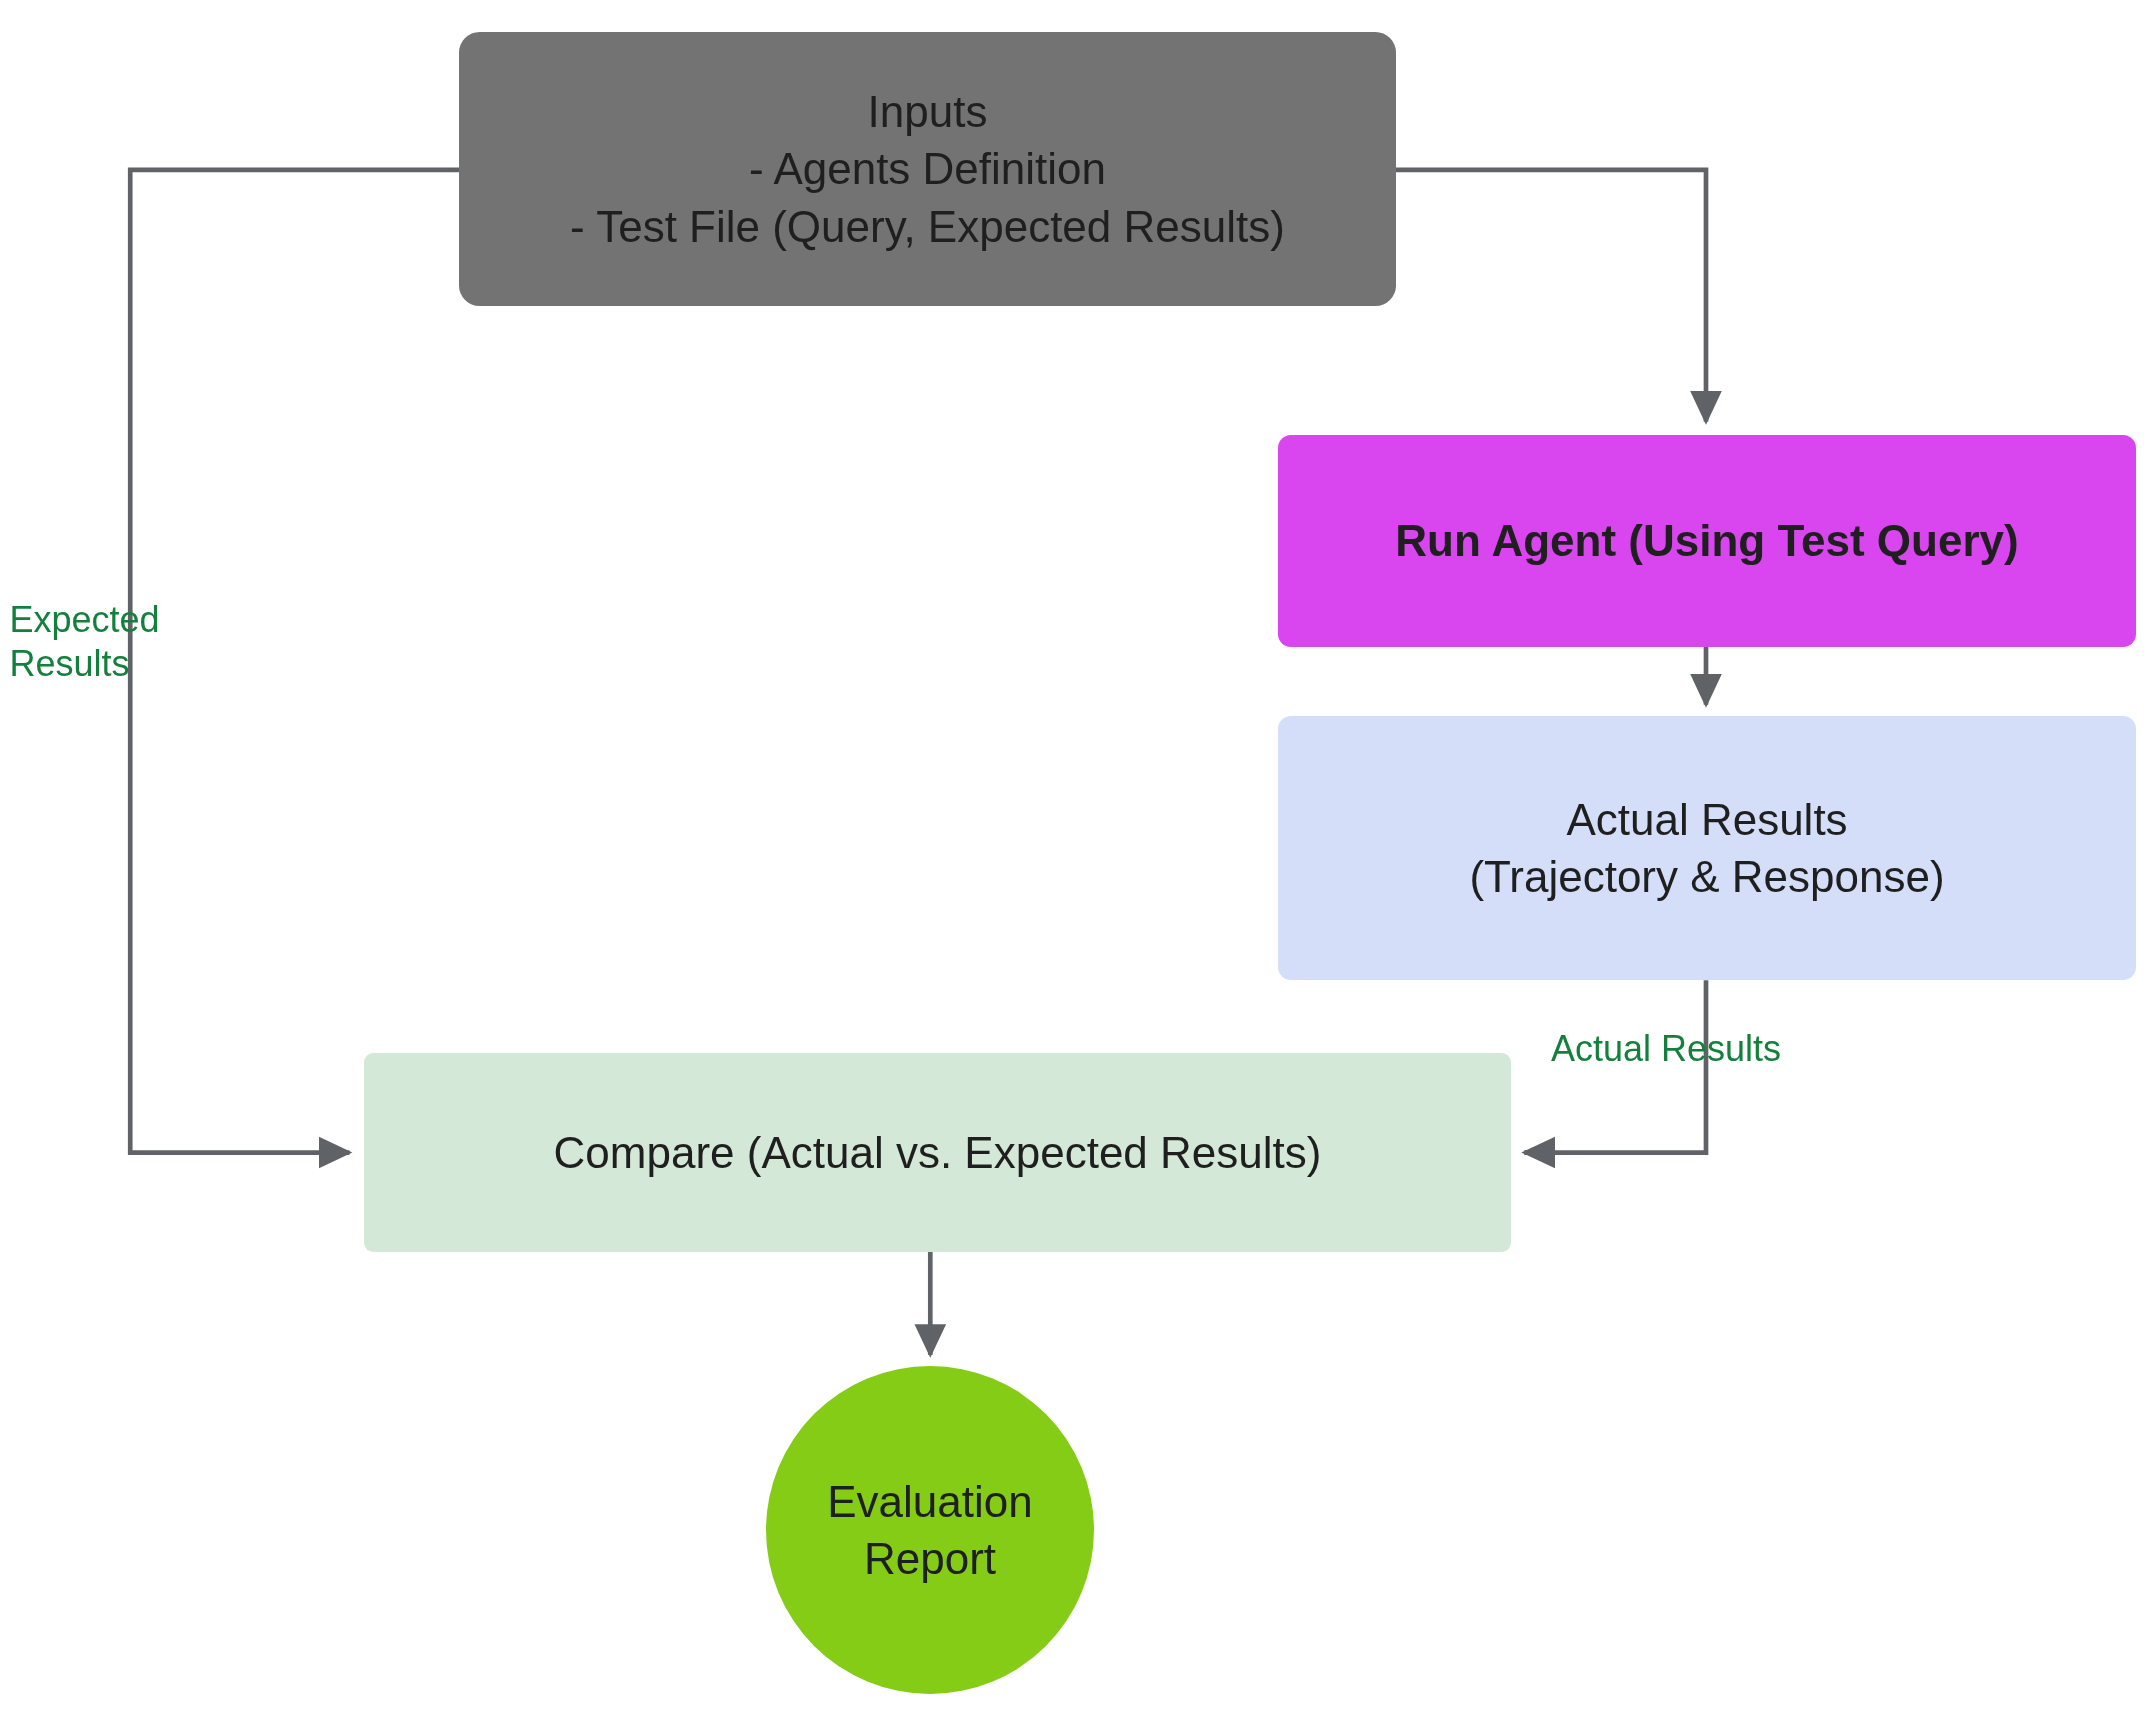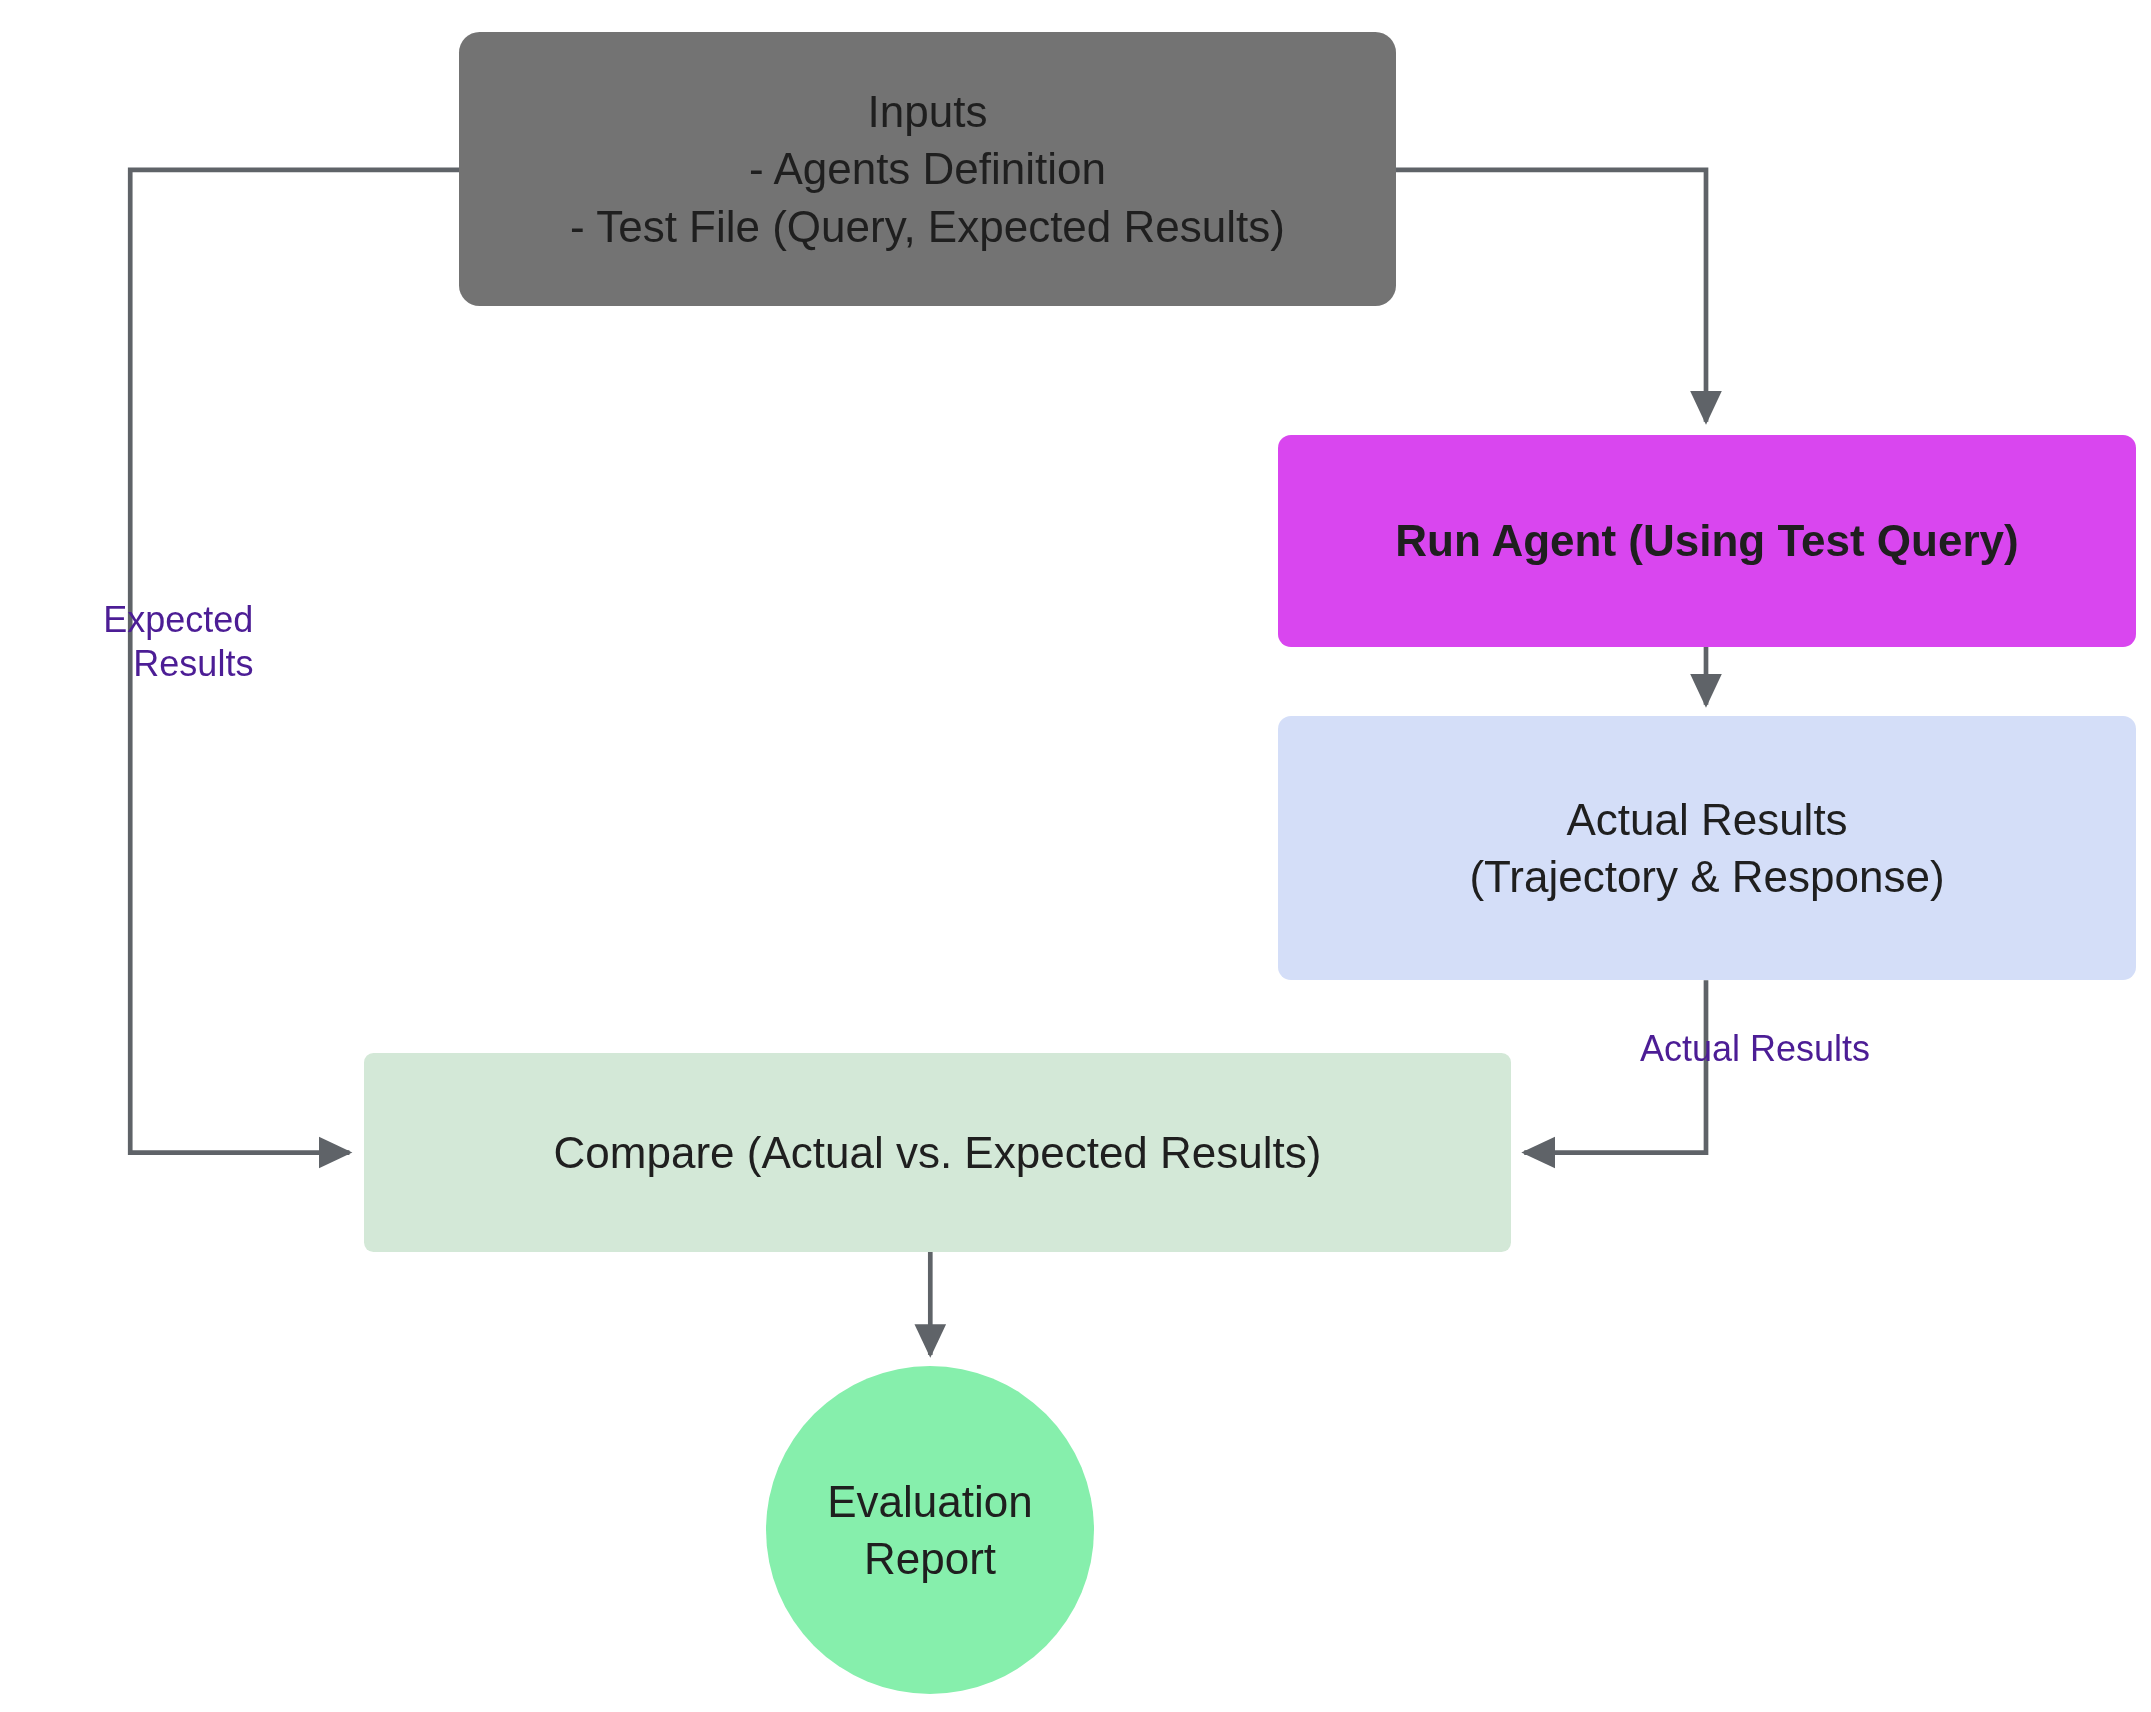--- a/index.html
+++ b/index.html
@@ -78,32 +78,32 @@
     height: 199px;
     background: #d3e8d7;
     border-radius: 9.4px;
     font-size: 44px;
   }
   #node-evaluation-report {
     left: 766px;
     top: 1366px;
     width: 328px;
     height: 328px;
-    background: #86efac;
+    background: #84cc16;
     border-radius: 50%;
     font-size: 44px;
   }
 
   
   .edge-label {
     position: absolute;
-    color: #4c1d95;
+    color: #15803d;
     font-size: 36px;
     line-height: 1.22;
-    text-align: right;
+    text-align: left;
     white-space: pre-line;
   }
   #edge-label-expected {
     left: 9.4px;
     top: 598px;
     width: 244px;
   }
   #edge-label-actual {
     left: 1551px;
     top: 1027px;

